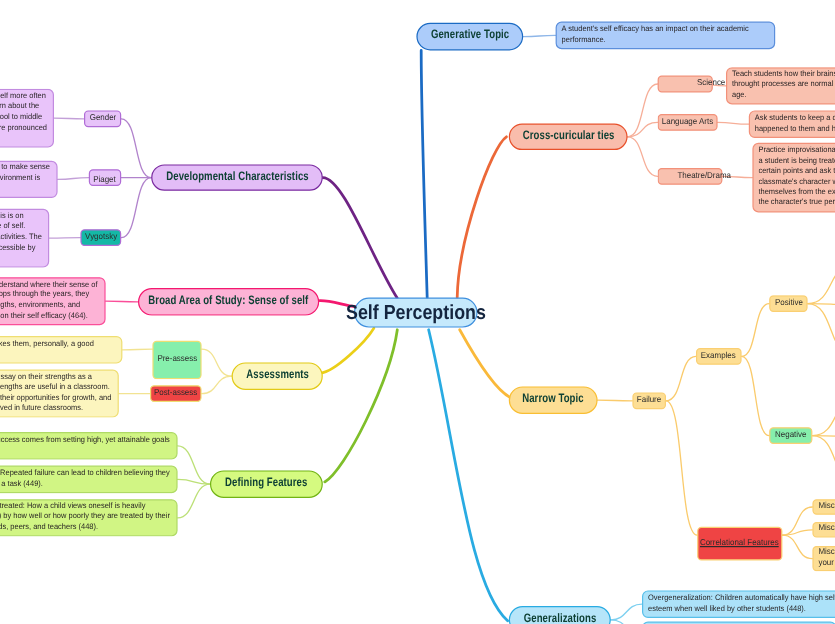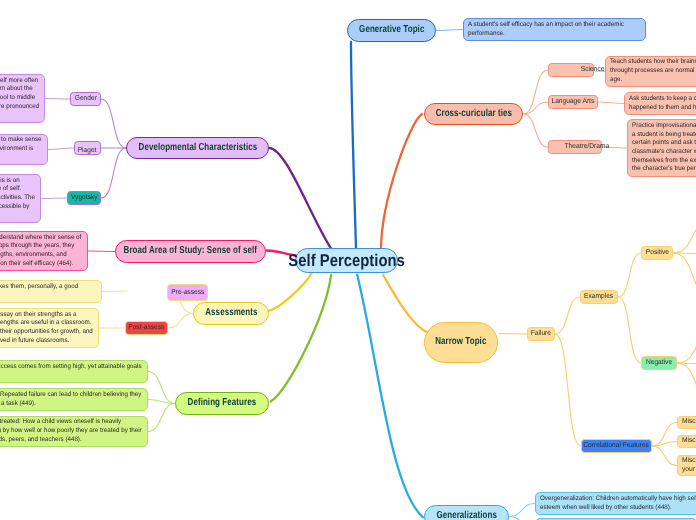--- a/index.html
+++ b/index.html
@@ -158,21 +158,21 @@
     </div>
   <div class="note" style="left:-56px;top:231px;width:144px;height:40px;background:#FDB3D6;border-color:#FA4E99;">
     <span>When students understand where their sense of</span>
     <span>self concept develops through the years, they</span>
     <span>can use their strengths, environments, and</span>
     <span>resources to grow on their self efficacy (464).</span>
   </div>
   <div class="node main" style="left:193px;top:302px;width:76px;height:23px;background:#FCF6BE;border-color:#E2CA15;color:#0E4034;">
       <span>Assessments</span>
     </div>
-  <div class="node sub" style="left:127px;top:284px;width:41px;height:17px;background:#f0abfc;border-color:#EFDE72;margin-left:40px;">
+  <div class="node sub" style="left:127px;top:284px;width:41px;height:32px;background:#86efac;border-color:#EFDE72;">
       <span>Pre-assess</span>
     </div>
   <div class="note" style="left:-67px;top:280px;width:169px;height:23px;background:#FCF5BE;border-color:#EFDE72;">
     <span>Ask students what makes them, personally, a good</span>
     <span>student.</span>
   </div>
   <div class="node sub" style="left:125px;top:321px;width:43px;height:14px;background:#ef4444;border-color:#EFDE72;">
       <span>Post-assess</span>
     </div>
   <div class="note" style="left:-76px;top:308px;width:175px;height:40px;background:#FCF5BE;border-color:#EFDE72;">
@@ -190,36 +190,36 @@
   </div>
   <div class="note" style="left:-69px;top:388px;width:217px;height:23px;background:#D1F584;border-color:#AFDA66;">
     <span>Learned helplessness: Repeated failure can lead to children believing they</span>
     <span>are unable to complete a task (449).</span>
   </div>
   <div class="note" style="left:-92px;top:416px;width:240px;height:31px;background:#D1F584;border-color:#AFDA66;">
     <span>Identity based on how they are treated: How a child views oneself is heavily</span>
     <span>influenced (positive or negative) by how well or how poorly they are treated by their</span>
     <span>significant others, such as friends, peers, and teachers (448).</span>
   </div>
-  <div class="node main" style="left:424px;top:322px;width:74px;height:41px;background:#FDDE94;border-color:#F9BE33;color:#0E4034;">
+  <div class="node main" style="left:424px;top:322px;width:74px;height:23px;background:#FDDE94;border-color:#F9BE33;color:#0E4034;">
       <span>Narrow Topic</span>
     </div>
   <div class="node sub" style="left:527px;top:327px;width:28px;height:14px;background:#FDDE94;border-color:#FACF72;">
       <span>Failure</span>
     </div>
   <div class="node sub" style="left:580px;top:290px;width:38px;height:14px;background:#FDDE94;border-color:#FACF72;">
       <span>Examples</span>
     </div>
   <div class="node sub" style="left:641px;top:246px;width:32px;height:14px;background:#FDDE94;border-color:#FACF72;">
       <span>Positive</span>
     </div>
   <div class="node sub" style="left:641px;top:356px;width:36px;height:14px;background:#86efac;border-color:#FACF72;text-align:right;">
       <span>Negative</span>
     </div>
-  <div class="node sub" style="left:581px;top:439px;width:71px;height:14px;background:#3b82f6;border-color:#FACF72;">
+  <div class="node sub" style="left:581px;top:439px;width:71px;height:28px;background:#ef4444;border-color:#FACF72;text-decoration:underline;">
       <span>Correlational Features</span>
     </div>
   <div class="node sub sub-left" style="left:677px;top:416px;width:120px;height:13px;background:#FDDE94;border-color:#FACF72;">
       <span>Misconception: failure means you are not smart</span>
     </div>
   <div class="node sub sub-left" style="left:677px;top:435px;width:120px;height:13px;background:#FDDE94;border-color:#FACF72;">
       <span>Misconception: failure is permanent</span>
     </div>
   <div class="node sub sub-left" style="left:677px;top:455px;width:120px;height:21px;background:#FDDE94;border-color:#FACF72;">
       <span>Misconception: you can not control</span>

